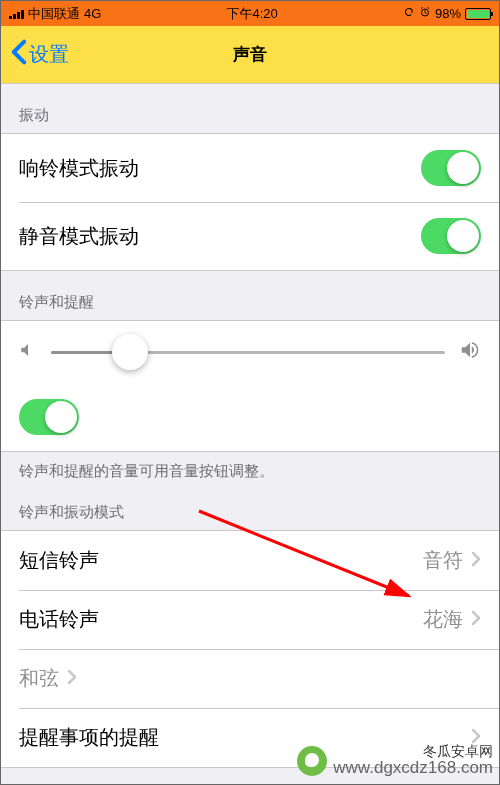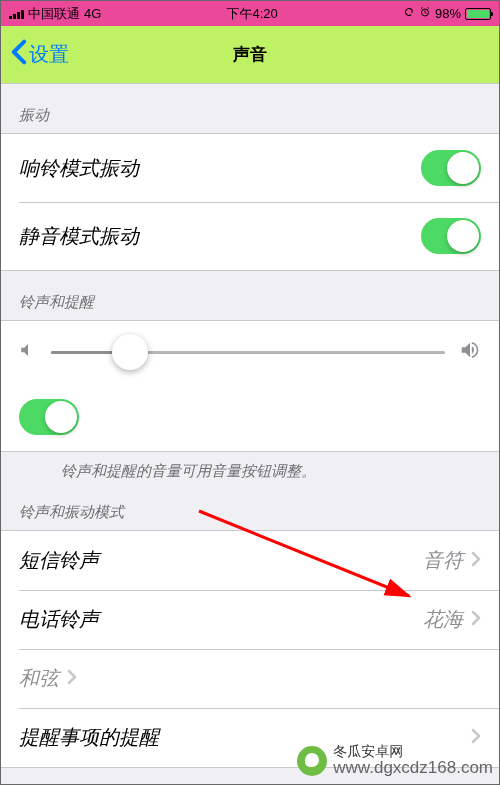--- a/index.html
+++ b/index.html
@@ -7,21 +7,21 @@
   width: 500px;
   height: 785px;
   background: #efeff4;
   font-family: -apple-system, "PingFang SC", "Helvetica Neue", sans-serif;
   position: relative;
   overflow: hidden;
   border: 1px solid #666;
 }
 .status-bar {
   height: 25px;
-  background: #ec4899;
+  background: #f97316;
   display: flex;
   align-items: center;
   justify-content: space-between;
   padding: 0 8px;
   font-size: 13px;
   color: #000;
 }
 .status-left, .status-right { display: flex; align-items: center; gap: 4px; }
 .status-center { font-weight: 400; }
 .signal-bars { display: flex; align-items: flex-end; gap: 1px; height: 10px; }
@@ -30,34 +30,34 @@
 .signal-bars span:nth-child(3){height:7px;} .signal-bars span:nth-child(4){height:9px;}
 .battery {
   width: 26px; height: 12px; border: 1px solid #000; border-radius: 2px;
   position: relative; padding:1px;
 }
 .battery::after { content:''; position:absolute; right:-3px; top:3px; width:2px; height:4px; background:#000; border-radius:0 1px 1px 0; }
 .battery-fill { height:100%; width:98%; background:#4cd964; border-radius:1px; }
 
 .nav-bar {
   height: 58px;
-  background: #bef264;
+  background: #fde047;
   border-bottom: 1px solid #c8c7cc;
   display: flex;
   align-items: center;
   position: relative;
   padding: 0 10px;
 }
 .back-btn { display: flex; align-items: center; gap: 2px; color: #007aff; font-size: 20px; }
 .back-chevron svg { width: 16px; height: 26px; }
 .nav-title { position: absolute; left: 50%; transform: translateX(-50%); font-size: 17px; font-weight: 600; color: #000; }
 
-.content { overflow-y: auto; height: calc(785px - 25px - 58px); font-style: italic; }
+.content { overflow-y: auto; height: calc(785px - 25px - 58px); }
 .section-header { padding: 22px 18px 8px; font-size: 15px; color: #6d6d72; }
-.section-footer { padding: 10px 18px 0; font-size: 15px; color: #6d6d72; margin-left: 42px; }
+.section-footer { padding: 10px 18px 0; font-size: 15px; color: #6d6d72; }
 .cell-group { background: #fff; border-top: 1px solid #c8c7cc; border-bottom: 1px solid #c8c7cc; }
 .cell {
   min-height: 58px; padding: 16px 18px;
   display: flex; align-items: center; justify-content: space-between;
   position: relative;
 }
 .cell + .cell::before {
   content: ''; position: absolute; top: 0; left: 18px; right: 0; height: 1px; background: #c8c7cc;
 }
 .cell-label { font-size: 20px; color: #000; }
@@ -76,21 +76,21 @@
   top: 50%; left: 20%; transform: translate(-50%, -50%);
   box-shadow: 0 2px 6px rgba(0,0,0,0.3);
 }
 
 .arrow-annotation {
   position: absolute; top: 500px; left: 188px; width: 240px; height: 120px; pointer-events: none;
 }
 .watermark {
   position: absolute; bottom: 6px; right: 6px;
   display: flex; align-items: center; gap: 6px;
-  color: #333; font-size: 14px; text-align: left;
+  color: #333; font-size: 14px; text-align: right;
 }
 .watermark-icon { width: 30px; height: 30px; background: #6fbd45; border-radius: 50%; position: relative; }
 .watermark-icon::after { content:''; position:absolute; left:8px; top:7px; width:14px; height:14px; background:#fff; border-radius:50% 50% 50% 5px; }
 .wm-text { display:flex; flex-direction: column; line-height: 1.1; }
 .wm-text .line2 { font-size: 17px; color: #666; }
 </style>
 </head>
 <body>
 
 <div class="status-bar">

